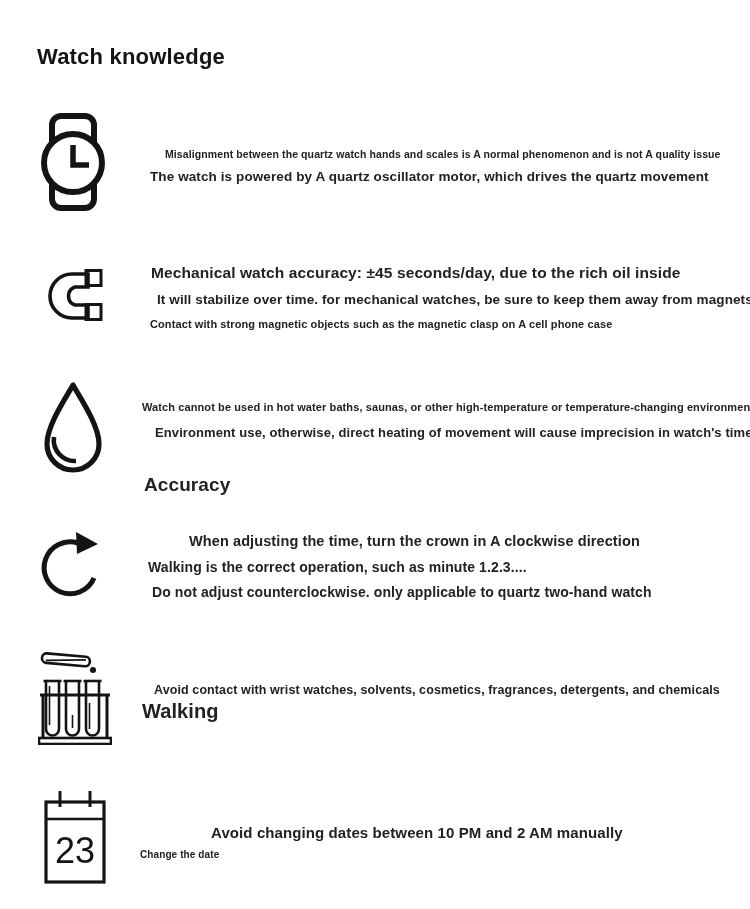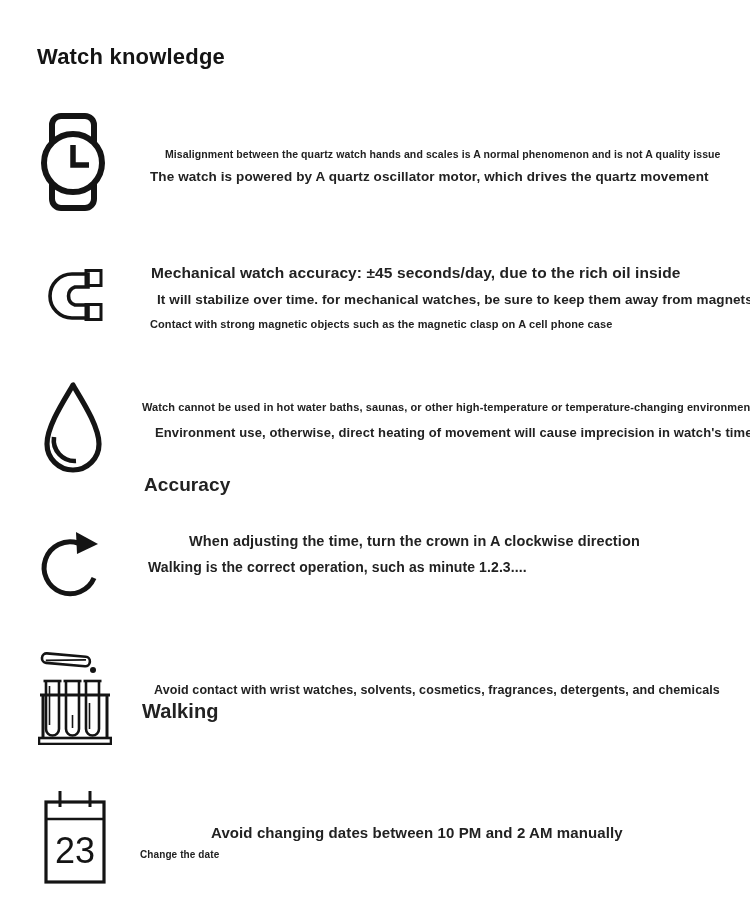--- a/index.html
+++ b/index.html
@@ -66,20 +66,21 @@
   <div class="ln" style="left:144px;top:446px;font-size:19px;margin-top:28px;">Accuracy</div>
 
   <span class="icon" style="left:38px;top:524px;">
     <svg width="66" height="82" viewBox="0 0 66 82">
       <path d="M56 54 A26 26 0 1 1 40 19" fill="none" stroke="#141414" stroke-width="5"></path>
       <polygon points="38,8 60,20 39,30" fill="#141414"></polygon>
     </svg>
   </span>
   <div class="ln" style="left:189px;top:533px;font-size:14.5px;">When adjusting the time, turn the crown in A clockwise direction</div>
   <div class="ln" style="left:148px;top:559px;font-size:14px;text-align:center;">Walking is the correct operation, such as minute 1.2.3....</div>
+  <div class="ln" style="left:152px;top:584px;font-size:14px;">Do not adjust counterclockwise. only applicable to quartz two-hand watch</div>
 
   <span class="icon" style="left:38px;top:645px;">
     <svg width="74" height="100" viewBox="0 0 74 100">
       <g transform="rotate(5 4 13)">
         <rect x="4" y="8" width="48" height="9.5" rx="4.5" fill="none" stroke="#141414" stroke-width="2.6"></rect>
         <line x1="8" y1="15" x2="48" y2="11" stroke="#141414" stroke-width="1.8"></line>
       </g>
       <circle cx="55" cy="25" r="3" fill="#141414"></circle>
       <line x1="2" y1="50" x2="72" y2="50" stroke="#141414" stroke-width="3"></line>
       <line x1="5" y1="50" x2="5" y2="93" stroke="#141414" stroke-width="3"></line>

